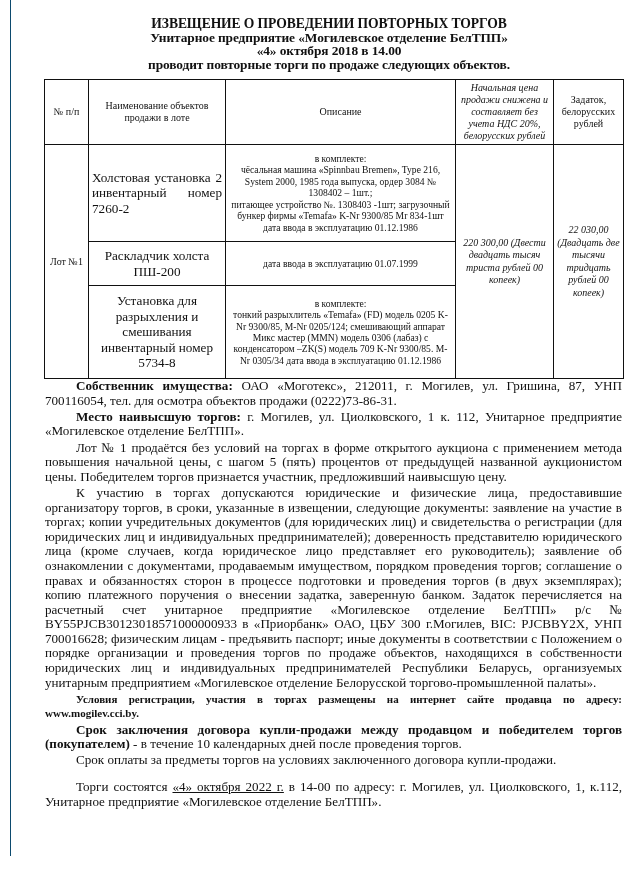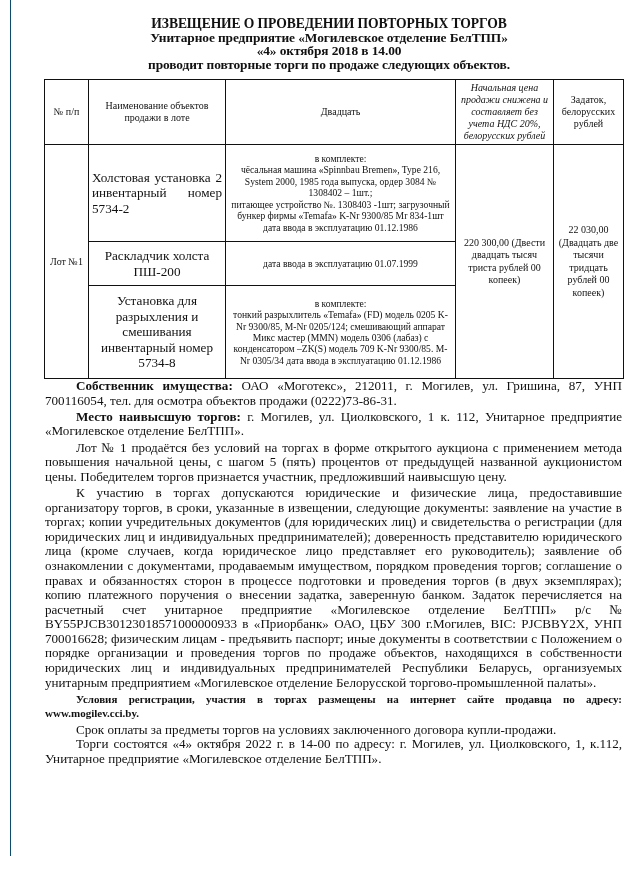--- a/index.html
+++ b/index.html
@@ -22,33 +22,33 @@
   table.lots td, table.lots th {
     border: 1.2px solid #111; text-align: center; vertical-align: middle; padding: 0 3px;
     font-weight: normal;
   }
   table.lots th { height: 64px; }
   th.italic { font-style: italic; }
   td.lotnum { font-weight: bold; }
   td.name { text-align: left; font-size: 13.2px; line-height: 15.5px; padding: 0 4px 0 8px; }
   td.name.justify { text-align: justify; }
   td.desc { font-size: 9.6px; line-height: 11.4px; }
-  td.price { font-size: 10px; line-height: 12.5px; }
+  td.price { font-size: 10px; line-height: 12.5px; font-style: italic; }
   tr.r1 td { height: 96px; }
   tr.r2 td { height: 43px; }
   tr.r3 td { height: 92px; text-align: center; }
 
   .body-text {
     position: absolute; left: 34px; top: 379px; width: 577px;
     font-size: 13.1px; line-height: 14.6px; text-align: justify;
   }
   .body-text p { margin: 0 0 1.6px 0; text-indent: 31px; }
-  .body-text p.tight { margin-bottom: 0; }
+  .body-text p.tight { margin-bottom: 12px; }
   .body-text b { font-weight: bold; }
-  .body-text .u { }
+  .body-text .u { text-decoration: underline; }
   .body-text p.boldpara { font-weight: bold; font-size: 11px; }
 </style>
 </head>
 <body>
 
 <div class="page">
 
   <div class="title-block">
     <div class="t0">ИЗВЕЩЕНИЕ О ПРОВЕДЕНИИ ПОВТОРНЫХ ТОРГОВ</div>
     <div>Унитарное предприятие «Могилевское отделение БелТПП»</div>
@@ -61,27 +61,27 @@
       <col style="width:44px">
         <col style="width:137px">
         <col style="width:230px">
         <col style="width:98px">
         <col style="width:70px">
     </colgroup>
     <tbody>
         <tr>
       <th>№ п/п</th>
       <th>Наименование объектов продажи в лоте</th>
-      <th>Двадцать</th>
+      <th>Описание</th>
       <th class="italic">Начальная цена продажи снижена и составляет без учета НДС 20%, белорусских рублей</th>
       <th>Задаток, белорусских рублей</th>
     </tr>
     <tr class="r1">
       <td rowspan="3" class="lotnum">Лот №1</td>
-      <td class="name justify">Холстовая установка 2 инвентарный номер 5734-2</td>
+      <td class="name justify">Холстовая установка 2 инвентарный номер 7260-2</td>
       <td class="desc">
         <div>в комплекте:</div>
         <div>чёсальная машина «Spinnbau Bremen», Type 216, System 2000, 1985 года выпуска, ордер 3084 № 1308402 – 1шт.;</div>
         <div>питающее устройство №. 1308403 -1шт; загрузочный  бункер фирмы «Temafa» K-Nr 9300/85 Mr 834-1шт</div>
         <div>дата ввода в эксплуатацию 01.12.1986</div>
       </td>
       <td rowspan="3" class="price">220 300,00 (Двести двадцать тысяч триста рублей 00 копеек)</td>
       <td rowspan="3" class="price">22 030,00 (Двадцать две тысячи тридцать рублей 00 копеек)</td>
     </tr>
     <tr class="r2">
@@ -99,17 +99,18 @@
     </tr>
   </tbody>
     </table>
 
   <div class="body-text">
     <p><b>Собственник имущества:</b><span> ОАО «Моготекс», 212011, г. Могилев, ул. Гришина, 87, УНП 700116054, тел. для осмотра объектов продажи (0222)73-86-31.</span></p>
     <p><b>Место наивысшую торгов:</b><span> г. Могилев, ул. Циолковского, 1 к. 112, Унитарное предприятие «Могилевское отделение БелТПП».</span></p>
     <p>Лот № 1 продаётся без условий на торгах в форме открытого аукциона с применением метода повышения начальной цены, с шагом 5 (пять) процентов от предыдущей названной аукционистом цены. Победителем торгов признается участник, предложивший наивысшую цену.</p>
     <p>К участию в торгах допускаются юридические и физические лица, предоставившие организатору торгов, в сроки, указанные в извещении, следующие документы: заявление на участие в торгах; копии учредительных документов (для юридических лиц) и свидетельства о регистрации (для юридических лиц и индивидуальных предпринимателей); доверенность представителю юридического лица (кроме случаев, когда юридическое лицо представляет его руководитель); заявление об ознакомлении с документами, продаваемым имуществом, порядком проведения торгов; соглашение о правах и обязанностях сторон в процессе подготовки и проведения торгов (в двух экземплярах); копию платежного поручения о внесении задатка, заверенную банком. Задаток перечисляется на расчетный счет унитарное предприятие «Могилевское отделение БелТПП» р/с № BY55PJCB30123018571000000933 в «Приорбанк» ОАО, ЦБУ 300 г.Могилев, BIC: PJCBBY2X, УНП 700016628; физическим лицам - предъявить паспорт; иные документы в соответствии с Положением о порядке организации и проведения торгов по продаже объектов, находящихся в собственности юридических лиц и индивидуальных предпринимателей Республики Беларусь, организуемых унитарным предприятием «Могилевское отделение Белорусской торгово-промышленной палаты».</p>
     <p class="boldpara">Условия регистрации, участия в торгах размещены на интернет сайте продавца по адресу: www.mogilev.cci.by.</p>
+    <p><b>Срок заключения договора купли-продажи между продавцом и победителем торгов (покупателем)</b><span> - в течение 10 календарных дней после проведения торгов.</span></p>
     <p class="tight">Срок оплаты за предметы торгов на условиях заключенного договора купли-продажи.</p>
     <p><span>Торги состоятся </span><span class="u">«4» октября 2022 г.</span><span> в 14-00 по адресу: г. Могилев, ул. Циолковского, 1, к.112, Унитарное предприятие «Могилевское отделение БелТПП».</span></p>
   </div>
 
 </div>
 
 </body></html>

